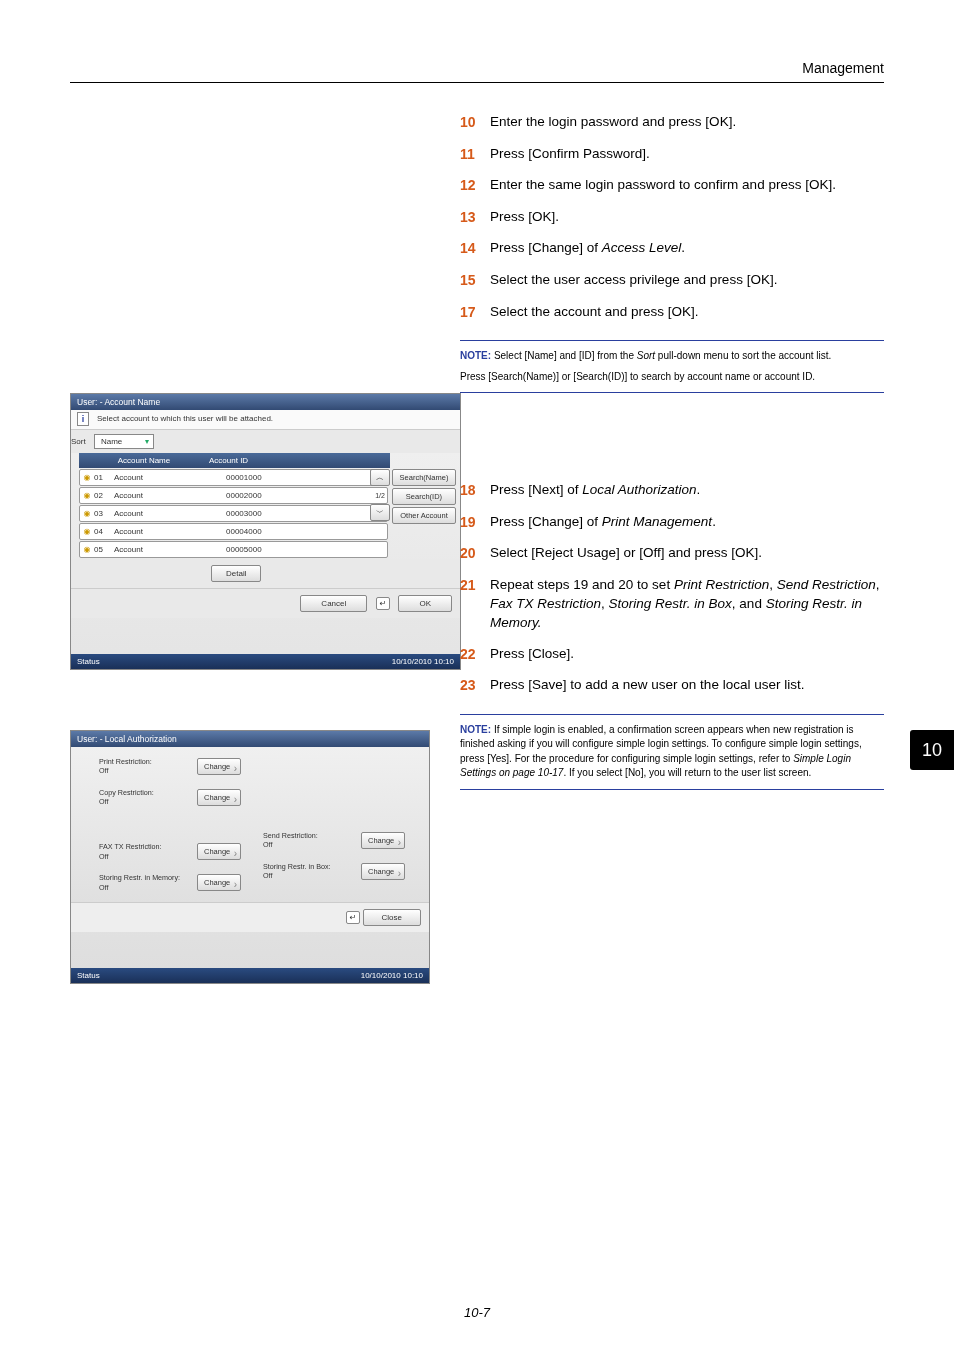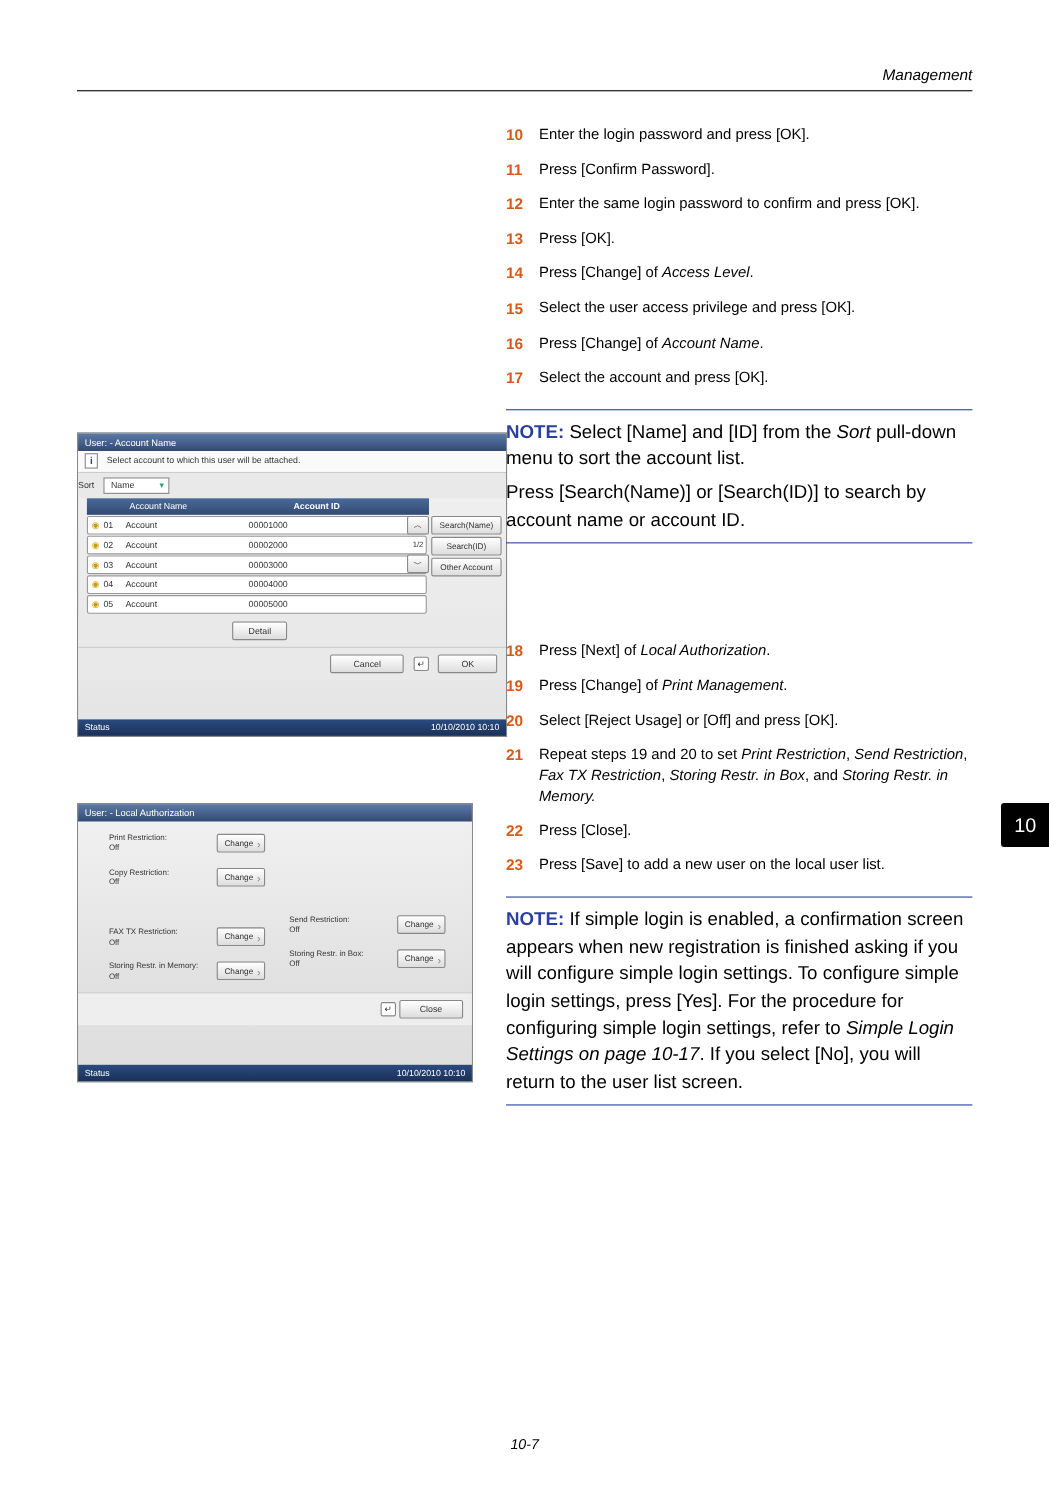--- a/index.html
+++ b/index.html
@@ -1,44 +1,44 @@
 <!DOCTYPE html>
 <html><head>
 <meta charset="utf-8">
 <style>
   * { box-sizing: border-box; margin: 0; padding: 0; }
   body { font-family: Arial, Helvetica, sans-serif; font-size: 12px; color: #000; background: #fff; width: 954px; }
   .page { position: relative; width: 954px; height: 1350px; padding: 60px 70px 40px 70px; }
-  .header-right { text-align: right; font-style: italic; font-size: 14px; margin-bottom: 6px; }
+  .header-right { text-align: right; font-size: 14px; margin-bottom: 6px; }
   .hr-top { border: none; border-top: 1px solid #000; margin-bottom: 30px; }
   .columns { display: flex; gap: 30px; }
   .left-col { width: 360px; flex: none; }
   .right-col { flex: 1; }
   ol.steps { list-style: none; padding: 0; }
   ol.steps li { display: flex; align-items: flex-start; margin-bottom: 12px; font-size: 13.5px; line-height: 1.4; }
   ol.steps li .num { min-width: 30px; font-weight: bold; color: #d65a1a; font-size: 14px; }
-  .note-block { margin: 18px 0; border-top: 1.5px solid #2a3f9e; border-bottom: 1.5px solid #2a3f9e; padding: 8px 0; font-size: 17px; line-height: 1.45; }
+  .note-block { margin: 18px 0; border-top: 1.5px solid #2a3f9e; border-bottom: 1.5px solid #2a3f9e; padding: 8px 0; font-size: 10px; line-height: 1.45; }
   .note-label { font-weight: bold; color: #2a3f9e; }
   .italic { font-style: italic; }
   .side-tab { position: absolute; right: 0; top: 730px; background: #000; color: #fff; width: 44px; height: 40px; display: flex; align-items: center; justify-content: center; font-size: 18px; border-radius: 3px 0 0 3px; }
   .footer { position: absolute; bottom: 30px; left: 0; width: 100%; text-align: center; font-style: italic; font-size: 13px; }
 
   
   .dialog { border: 1px solid #888; background: linear-gradient(#f2f2f2,#e4e4e4); font-size: 8px; color: #333; margin-top: 280px; margin-bottom: 60px; width: 391px; }
   .dlg-title { background: linear-gradient(#5c7aa8,#324a73); color: #fff; padding: 3px 6px; font-size: 8.5px; }
   .dlg-body { padding: 0px; position: relative; }
   .dlg-inst { padding: 4px 8px 6px 26px; position: relative; background: #fafafa; border-bottom: 1px solid #ccc;}
   .dlg-inst .info-icon { position: absolute; left: 6px; top: 2px; width: 12px; height: 14px; border: 1px solid #888; background: #fff; display:flex;align-items:center;justify-content:center;color:#2a3f9e;font-weight:bold;font-size:9px;}
   .sort-row { padding: 4px 80px 4px 0; background: #e9e9e9;}
   .sort-select { display: inline-block; border: 1px solid #888; padding: 2px 20px 2px 6px; background: #fff; position: relative; min-width: 60px; }
   .sort-select:after { content: "▾"; position: absolute; right: 4px; top: 2px; color: #2a6; font-size:8px;}
   .sort-lbl { display: inline-block; margin-right: 6px;}
   .acct-header { display:flex; background: linear-gradient(#4a6a98,#324a73); color:#fff; padding:3px 0; font-size:8px; margin:0 70px 0 8px;}
   .acct-header .c1 { width: 130px; text-align:center;}
-  .acct-header .c2 { width: 100px; text-align:right;font-weight:bold;}
+  .acct-header .c2 { width: 100px; text-align:left;}
   .acct-list { padding: 0 2px; position:relative;}
   .acct-row { display:flex; align-items:center; height:17px; border:1px solid #999; margin:1px 70px 1px 6px; background:#fff; border-radius:2px;}
   .acct-row .ico { width:14px; display:flex; justify-content:center; color:#c90;}
   .acct-row .nm { width:116px; padding-left:4px;}
   .acct-row .id { width:100px;}
   .side-btns { position:absolute; right:4px; top:0; width:64px; display:flex; flex-direction:column; gap:2px;}
   .small-btn { border:1px solid #888; background:linear-gradient(#fff,#ddd); padding:3px 2px; text-align:center; border-radius:2px; font-size:7.5px;}
   .scroll-col { position:absolute; right:70px; top:0; width:20px; display:flex; flex-direction:column; align-items:center; gap:2px;}
   .scroll-btn { width:20px; height:17px; border:1px solid #888; background:linear-gradient(#fff,#ddd); display:flex; align-items:center; justify-content:center; border-radius:2px;}
   .scroll-pg { font-size:7px; padding:4px 0 3px 0;}
@@ -231,24 +231,20 @@
           </li>
           <li>
             <span class="num">14</span>
             <span>Press [Change] of <span class="italic">Access Level</span>.</span>
           </li>
           <li>
             <span class="num">15</span>
             <span>Select the user access privilege and press [OK].</span>
           </li>
           <li>
-            <span class="num">16</span>
-            <span>Press [Change] of <span class="italic">Account Name</span>.</span>
-          </li>
-          <li>
             <span class="num">17</span>
             <span>Select the account and press [OK].</span>
           </li>
         </ol>
       <div class="note-block">
         <span class="note-label">NOTE:</span>
         <span id="note1-l1">Select [Name] and [ID] from the <span class="italic">Sort</span> pull-down menu to sort the account list.</span>
         <div style="height:6px;"></div>
         <span>Press [Search(Name)] or [Search(ID)] to search by account name or account ID.</span>
       </div>

